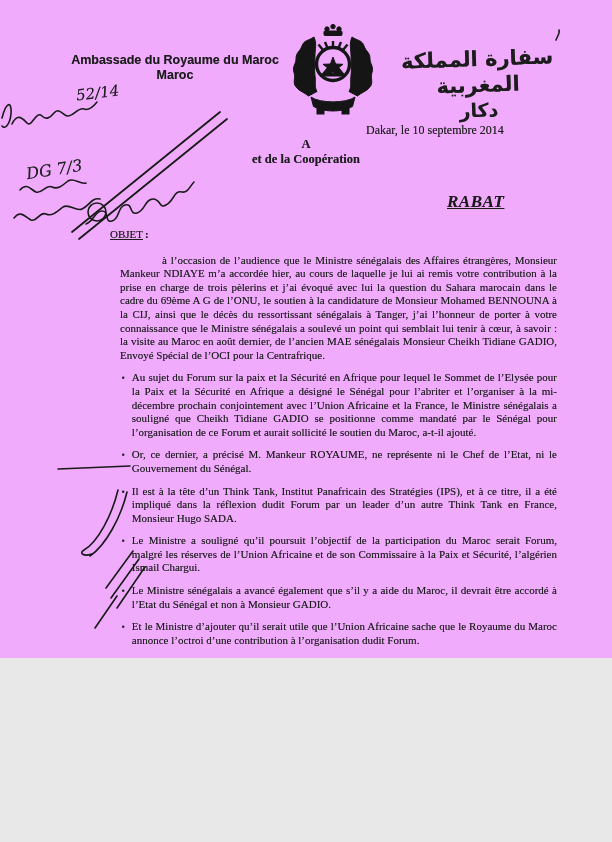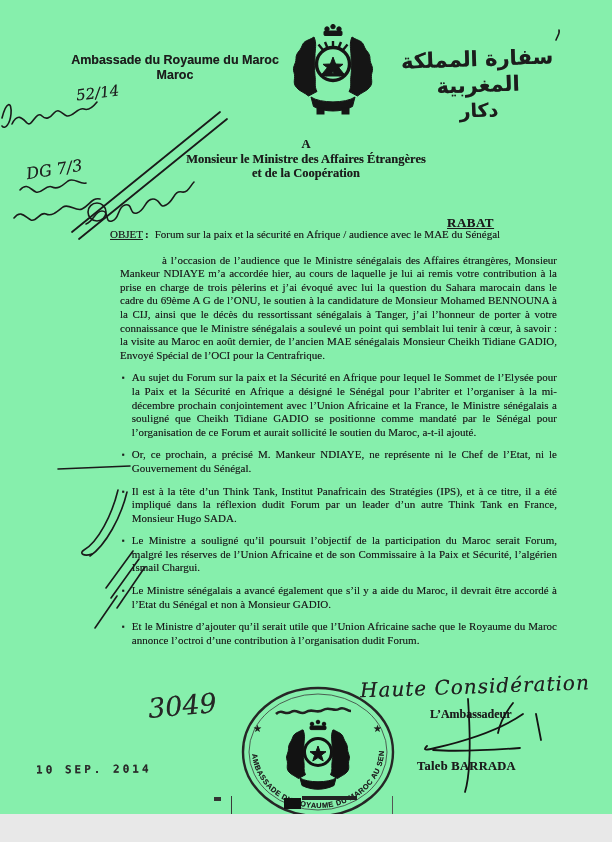--- a/index.html
+++ b/index.html
@@ -1,35 +1,35 @@
 <!DOCTYPE html>
 <html><head>
 <meta charset="utf-8">
 <style>
   html,body{margin:0;padding:0;background:#e8e8e8;}
   .page{
-    position:relative;width:612px;height:814px;margin:0 auto;
-    background:#86efac;overflow:hidden;
+    position:relative;width:612px;height:658px;margin:0 auto;
+    background:#f0abfc;overflow:hidden;
     font-family:"Liberation Serif", serif;color:#1c1c1c;
     text-shadow:0 0 .35px rgba(20,20,20,.5);
   }
   
   .sender{position:absolute;left:70px;top:53px;width:210px;text-align:center;
     font-family:"Liberation Sans", sans-serif;font-weight:bold;font-size:12.5px;line-height:15px;}
   .arabic{position:absolute;left:388px;top:46px;width:180px;text-align:center;
     font-family:"DejaVu Sans", sans-serif;font-weight:bold;transform:rotate(-2deg);}
   .arabic .a1{font-size:21px;line-height:26px;}
   .arabic .a2{font-size:19px;line-height:24px;}
   .emblem{position:absolute;left:281px;top:24px;}
   
   .dateline{position:absolute;left:366px;top:123px;font-size:12px;}
   .recipient{position:absolute;left:91px;top:137px;width:430px;text-align:center;
     font-weight:bold;font-size:12.5px;line-height:14.5px;}
-  .rabat{position:absolute;left:447px;top:215px;font-weight:bold;font-size:13px;
-    text-decoration:underline;letter-spacing:.5px;}
+  .rabat{position:absolute;left:447px;top:192px;font-weight:bold;font-size:17px;
+    text-decoration:underline;letter-spacing:.5px;font-style:italic;}
   
   .content{position:absolute;left:110px;top:228px;width:447px;font-size:11px;line-height:13.6px;}
   .subject{display:flex;margin-bottom:12px;}
   .subject-label{font-weight:normal;text-decoration:underline;white-space:nowrap;}
   .subject-colon{font-weight:bold;margin:0 6px 0 2px;}
   .subject-text{flex:1;text-align:justify;font-weight:bold;font-weight:normal;}
   .para{text-align:justify;text-indent:42px;margin:0 0 9px 10px;}
   .bullets{margin-left:12px;}
   .bullet{display:flex;gap:7px;margin-bottom:9px;}
   .bullet .marker{flex:0 0 auto;font-size:8px;line-height:13.6px;}
@@ -85,46 +85,45 @@
       <rect x="36" y="84" width="7" height="6"></rect>
         <rect x="61" y="84" width="7" height="6"></rect>
     </g>
   </svg>
 
   <div class="arabic">
     <div class="a1">سفارة المملكة المغربية</div>
     <div class="a2">دكار</div>
   </div>
 
+  <div class="dateline">Dakar, le 10 septembre 2014</div>
 
   <div class="recipient">
     <div>A</div>
-    <div>Monsieur le Ministre des Affaires Étrangères</div>
     <div>et de la Coopération</div>
   </div>
 
   <div class="rabat">RABAT</div>
 
   <div class="content">
     <div class="subject">
       <span class="subject-label">OBJET</span>
       <span class="subject-colon">:</span>
-      <div class="subject-text">Forum sur la paix et la sécurité en Afrique / audience avec le MAE du Sénégal</div>
     </div>
 
     <p class="para">à l’occasion de l’audience que le Ministre sénégalais des Affaires étrangères, Monsieur Mankeur NDIAYE m’a accordée hier, au cours de laquelle je lui ai remis votre contribution à la prise en charge de trois pèlerins et j’ai évoqué avec lui la question du Sahara marocain dans le cadre du 69ème A G de l’ONU, le soutien à la candidature de Monsieur Mohamed BENNOUNA à la CIJ, ainsi que le décès du ressortissant sénégalais à Tanger, j’ai l’honneur de porter à votre connaissance que le Ministre sénégalais a soulevé un point qui semblait lui tenir à cœur, à savoir : la visite au Maroc en août dernier, de l’ancien MAE sénégalais Monsieur Cheikh Tidiane GADIO, Envoyé Spécial de l’OCI pour la Centrafrique.</p>
 
     <div class="bullets">
       <div class="bullet">
         <span class="marker">▪</span>
         <div class="btext">Au sujet du Forum sur la paix et la Sécurité en Afrique pour lequel le Sommet de l’Elysée pour la Paix et la Sécurité en Afrique a désigné le Sénégal pour l’abriter et l’organiser à la mi-décembre prochain conjointement avec l’Union Africaine et la France, le Ministre sénégalais a souligné que Cheikh Tidiane GADIO se positionne comme mandaté par le Sénégal pour l’organisation de ce Forum et aurait sollicité le soutien du Maroc, a-t-il ajouté.</div>
       </div>
       <div class="bullet">
         <span class="marker">▪</span>
-        <div class="btext">Or, ce prochain, a précisé M. Mankeur NDIAYE, ne représente ni le Chef de l’Etat, ni le Gouvernement du Sénégal.</div>
+        <div class="btext">Or, ce dernier, a précisé M. Mankeur ROYAUME, ne représente ni le Chef de l’Etat, ni le Gouvernement du Sénégal.</div>
       </div>
       <div class="bullet">
         <span class="marker">▪</span>
         <div class="btext">Il est à la tête d’un Think Tank, Institut Panafricain des Stratégies (IPS), et à ce titre, il a été impliqué dans la réflexion dudit Forum par un leader d’un autre Think Tank en France, Monsieur Hugo SADA.</div>
       </div>
       <div class="bullet">
         <span class="marker">▪</span>
         <div class="btext">Le Ministre a souligné qu’il poursuit l’objectif de la participation du Maroc serait Forum, malgré les réserves de l’Union Africaine et de son Commissaire à la Paix et Sécurité, l’algérien Ismail Chargui.</div>
       </div>
       <div class="bullet">

